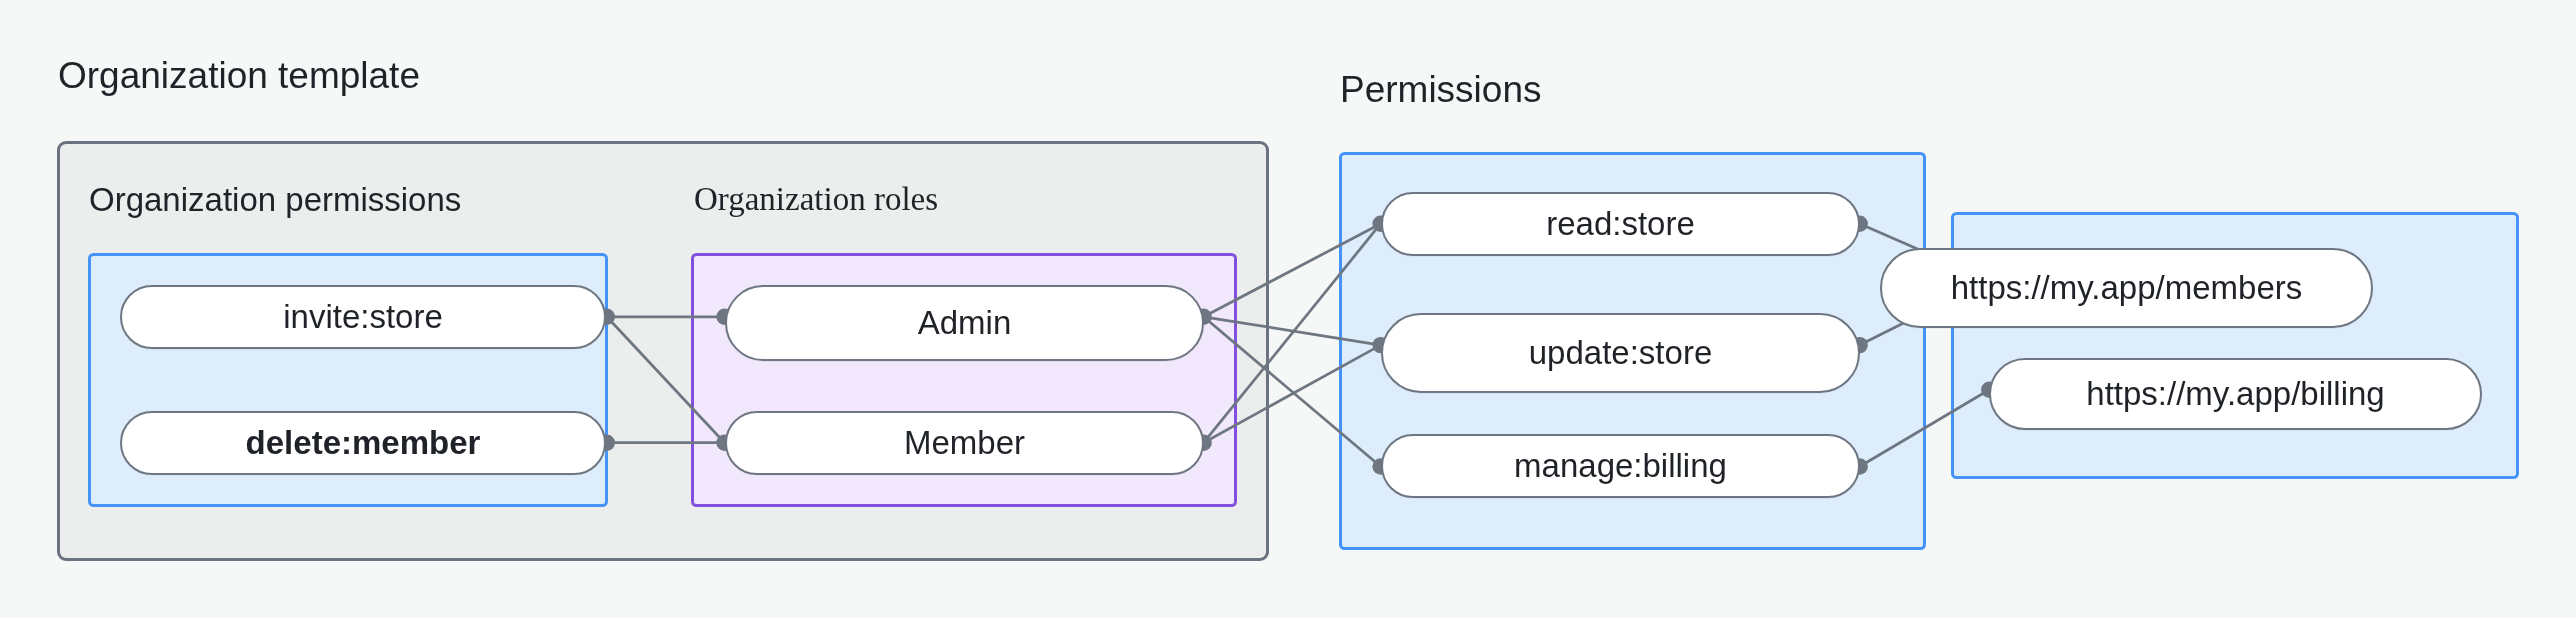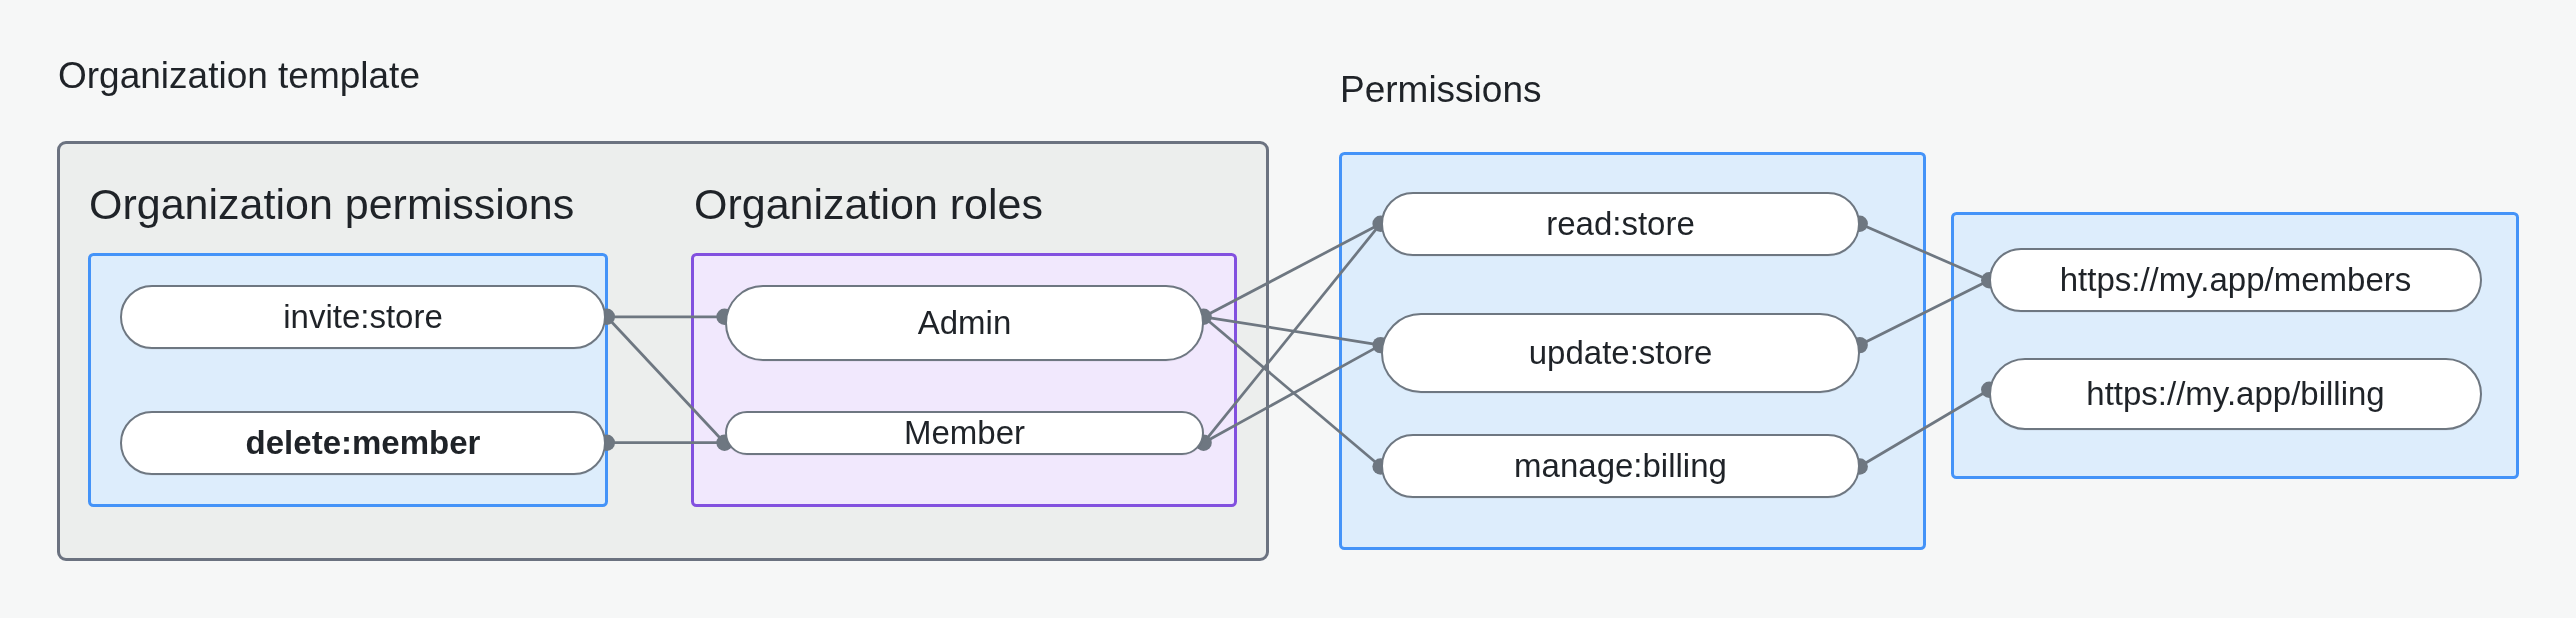--- a/index.html
+++ b/index.html
@@ -35,24 +35,24 @@
     left:1951px;top:212px;width:568px;height:267px;
     background:#ddedfc;border:3.7px solid #4493f8;border-radius:5.5px;
   }
 
   
   .title{
     position:absolute;color:#1f2328;white-space:nowrap;
     font-weight:400;line-height:1;
   }
   .title-outer{font-size:37px;}
-  .title-inner{font-size:43px;}
+  .title-inner{font-size:33px;}
   .t-template    {left:58px;  top:57px;}
   .t-orgperm     {left:89px;  top:183px;}
-  .t-orgroles    {left:694px; top:183px;}
+  .t-orgroles    {left:694px; top:183px;font-family:Liberation Serif, serif;}
   .t-permissions {left:1340px;top:71px;}
   .t-apires      {left:1953px;top:135px;}
 
   
   .node{
     position:absolute;box-sizing:border-box;
     background:#ffffff;border:2.7px solid #6e7781;border-radius:912px;
     display:flex;align-items:center;justify-content:center;
     color:#1f2328;font-size:33px;white-space:nowrap;
     box-shadow:0 0.9px 0 rgba(0,0,0,.04);
@@ -103,21 +103,21 @@
       <circle cx="2038" cy="245" r="9"></circle>
       <circle cx="2180" cy="307" r="9"></circle>
       <circle cx="2038" cy="378" r="9"></circle>
       <circle cx="2038" cy="511" r="9"></circle>
       <circle cx="2180" cy="427" r="9"></circle>
     </svg>
 
   <div class="node" style="left: 120px; top: 285px; width: 486px; height: 64px;">invite:store</div>
   <div class="node" style="left: 120px; top: 411px; width: 486px; height: 64px; font-weight: bold;">delete:member</div>
   <div class="node" style="left: 725px; top: 285px; width: 479px; height: 76px;">Admin</div>
-  <div class="node" style="left: 725px; top: 411px; width: 479px; height: 44px;">Member</div>
+  <div class="node" style="left: 725px; top: 411px; width: 479px; height: 64px;">Member</div>
   <div class="node" style="left: 1381px; top: 192px; width: 479px; height: 64px;">read:store</div>
   <div class="node" style="left: 1381px; top: 313px; width: 479px; height: 80px;">update:store</div>
   <div class="node" style="left: 1381px; top: 434px; width: 479px; height: 64px;">manage:billing</div>
-  <div class="node" style="left: 1989px; top: 248px; width: 493px; height: 64px;">https://my.app/members</div>
+  <div class="node" style="left: 1880px; top: 248px; width: 493px; height: 80px;">https://my.app/members</div>
   <div class="node" style="left: 1989px; top: 358px; width: 493px; height: 72px;">https://my.app/billing</div>
 
 </div>
 
 
 </body></html>

